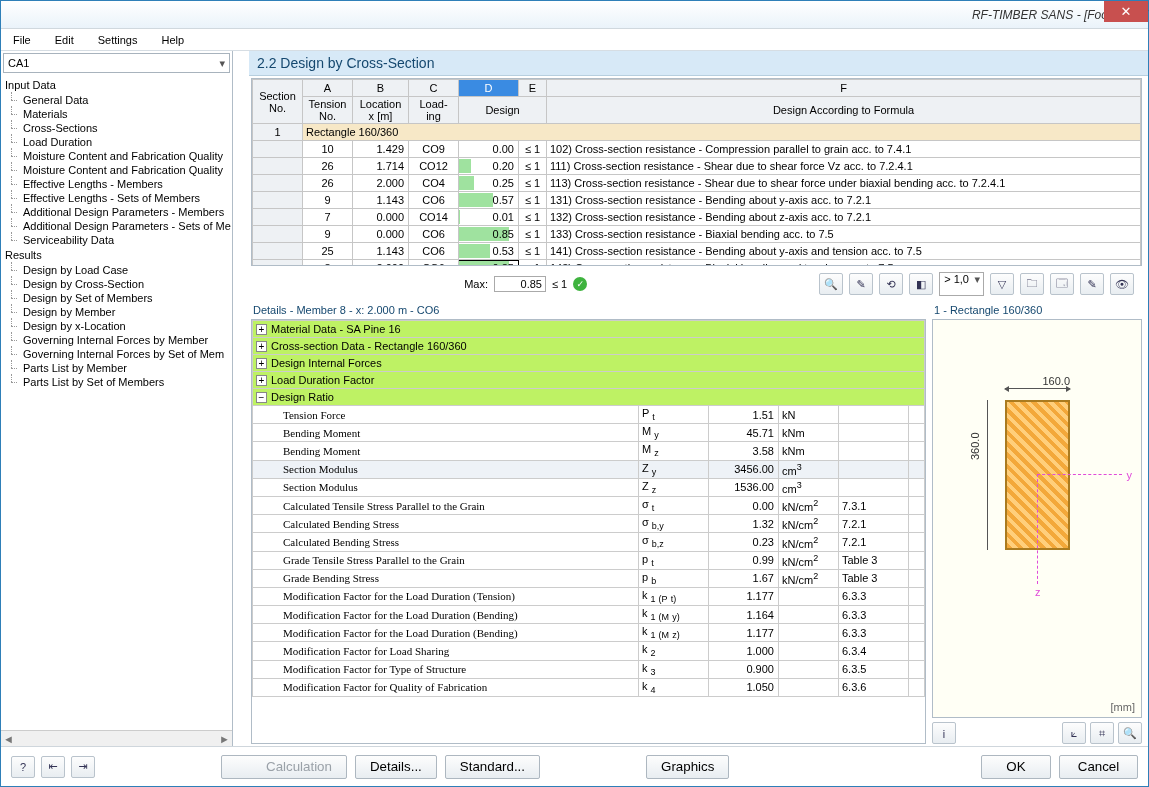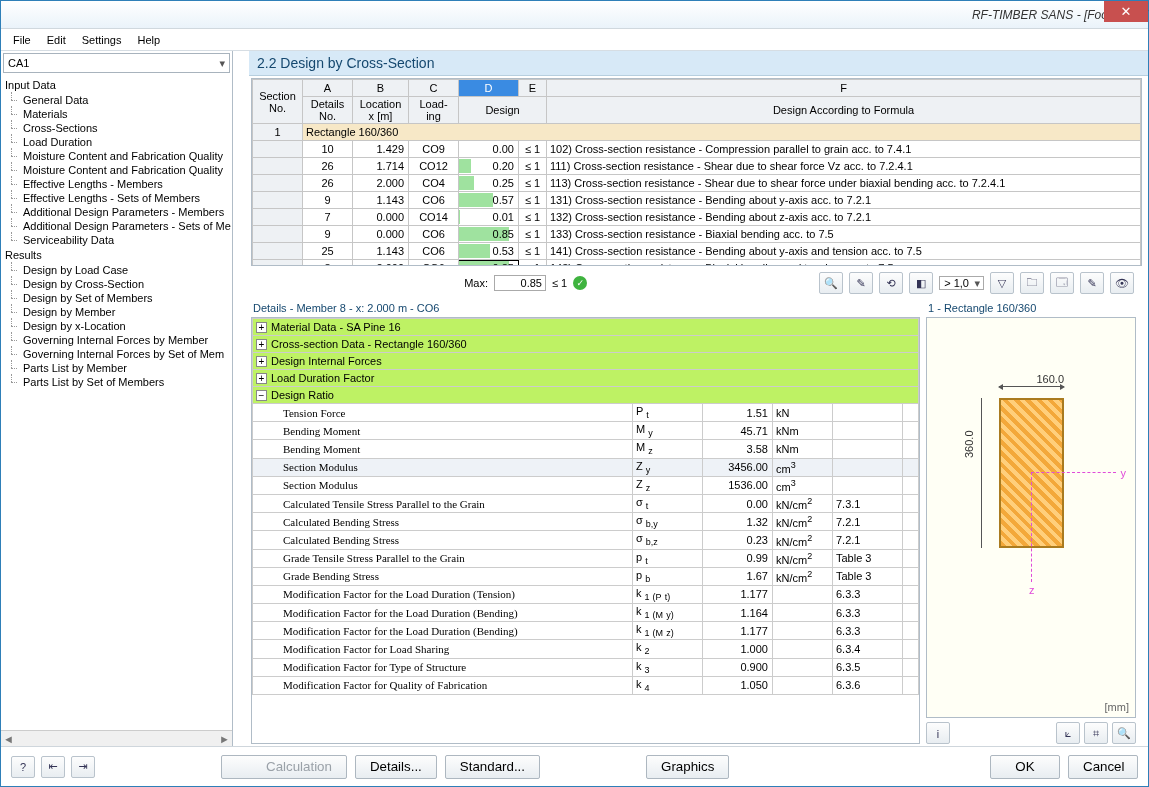--- a/index.html
+++ b/index.html
@@ -1,21 +1,21 @@
 <!DOCTYPE html>
 <html><head>
 <meta charset="utf-8">
 <style>
 * { box-sizing: border-box; margin: 0; padding: 0; }
 body { font-family: "Segoe UI", Tahoma, sans-serif; font-size: 11px; background: #fff; }
 .window { width: 1149px; height: 787px; border: 1px solid #2e7fb8; display: flex; flex-direction: column; background: #fff; }
 .titlebar { height: 28px; background: linear-gradient(#fff,#eaf3fa); display: flex; align-items: center; position: relative; border-bottom: 1px solid #d0d8de; }
 .titlebar .title { flex: 1; text-align: right; color: #333; font-size: 12px; font-style: italic; }
 .titlebar .close { width: 44px; height: 21px; background: #c8504f; color: #fff; display: flex; align-items: center; justify-content: center; position: absolute; right: 0; top: 0; font-size: 13px;}
-.menubar { height: 22px; display: flex; align-items: center; padding: 0 6px; gap: 4px; border-bottom: 1px solid #d6dde3; background:#fff; }
+.menubar { height: 22px; display: flex; align-items: center; padding: 0 6px; gap: 12px; border-bottom: 1px solid #d6dde3; background:#fff; }
 .menubar span { padding: 2px 6px; }
 .body { flex: 1; display: flex; min-height: 0; gap: 16px; }
 .leftpanel { width: 232px; border-right: 1px solid #b0bcc7; display: flex; flex-direction: column; background:#fff;}
 .combo { height: 20px; border: 1px solid #a8b3bd; margin: 2px; display: flex; align-items: center; padding: 0 4px; position:relative;}
 .combo::after{content:"▾"; position:absolute; right:4px; color:#555;}
 .tree { flex: 1; overflow: auto; padding: 2px 0 2px 0; }
 .tree .hdr { font-weight: normal; padding: 2px 4px; }
 .tree .item { padding: 1px 4px 1px 22px; white-space: nowrap; position: relative; }
 .tree .item::before { content: ""; position: absolute; left: 10px; top: 50%; width: 6px; border-top: 1px dotted #999; }
 .tree .item::after { content: ""; position: absolute; left: 10px; top: -1px; bottom: 50%; border-left: 1px dotted #999; }
@@ -33,23 +33,23 @@
 td.valbox{position:relative;}
 td.valbox .bar{position:absolute; left:0; top:1px; bottom:1px; background:#9fe29f;}
 td.valbox .txt{position:relative; z-index:1;}
 td.le{ text-align:center;}
 .selborder{ outline:1px solid #000; outline-offset:-1px;}
 .maxrow { display: flex; align-items: center; gap: 6px; padding: 6px 8px 4px 0; margin: 0 6px 0 2px;}
 .maxrow .lbl{ margin-left:auto;}
 .maxrow .val{ width:52px; border:1px solid #aaa; text-align:right; padding:1px 3px;}
 .maxrow .ok{ width:14px; height:14px; border-radius:50%; background:#3fb33f; display:inline-flex; align-items:center; justify-content:center; color:#fff; font-size:9px;}
 .iconbtn{ width:24px;height:22px;border:1px solid #b9c3cc; background:linear-gradient(#fdfdfd,#e8edf1); border-radius:2px; display:inline-flex; align-items:center;justify-content:center; font-size:11px; color:#335;}
-.selectsmall{ height:14px; border:1px solid #aaa; padding:0 14px 0 4px; position:relative; background:#fff;}
+.selectsmall{ height:24px; border:1px solid #aaa; padding:0 14px 0 4px; position:relative; background:#fff;}
 .selectsmall::after{content:"▾"; position:absolute; right:3px; color:#555;}
-.lower { flex: 1; display: flex; gap: 6px; padding: 2px 12px 2px 2px; min-height:0;}
+.lower { flex: 1; display: flex; gap: 6px; padding: 2px 6px 2px 2px; min-height:0;}
 .detailscol{ flex:1; display:flex; flex-direction:column; min-width:0;}
 .detailshdr{ color:#15486f; padding:2px 2px 3px 2px;}
 .detailstbl{ border:1px solid #b0bcc7; flex:1; overflow:auto;}
 .detailstbl table td{ border:1px solid #ccc;}
 .detailstbl .grp{ background:#bef264;}
 .detailstbl .ind2{ padding-left:30px;font-family:Liberation Serif, serif;}
 .detailstbl .pm{ display:inline-block; width:11px;height:11px; border:1px solid #888; text-align:center; line-height:9px; margin-right:4px; font-size:10px; background:#fff;}
 .detailstbl .selrow td{ background:#eef2f7;}
 .sub{font-size:9px; vertical-align:sub;}
 .sup{font-size:9px; vertical-align:super;}
@@ -145,21 +145,21 @@
               <tr>
             <th rowspan="2"><span>Section</span><br><span>No.</span></th>
             <th>A</th>
             <th>B</th>
             <th>C</th>
             <th class="colD">D</th>
             <th>E</th>
             <th>F</th>
           </tr>
           <tr>
-            <th><span>Details</span><br><span>No.</span></th>
+            <th><span>Tension</span><br><span>No.</span></th>
             <th><span>Location</span><br><span>x [m]</span></th>
             <th><span>Load-</span><br><span>ing</span></th>
             <th colspan="2">Design</th>
             <th>Design According to Formula</th>
           </tr>
           <tr>
                 <th class="center">1</th>
                 <td class="sectioncell" colspan="6">Rectangle 160/360</td>
               </tr>
           </tbody>
@@ -448,15 +448,15 @@
       <span class="iconbtn">⇥</span>
     </div>
     <span style="width:110px"></span>
     <button class="btn disabled">Calculation</button>
     <button class="btn">Details...</button>
     <button class="btn">Standard...</button>
     <span style="width:90px"></span>
     <button class="btn">Graphics</button>
     <span class="spacer"></span>
     <button class="btn" style="width:70px">OK</button>
-    <button class="btn" style="width:70px">Cancel</button>
+    <button class="btn" style="width:79px">Cancel</button>
   </div>
 </div>
 
 </body></html>

